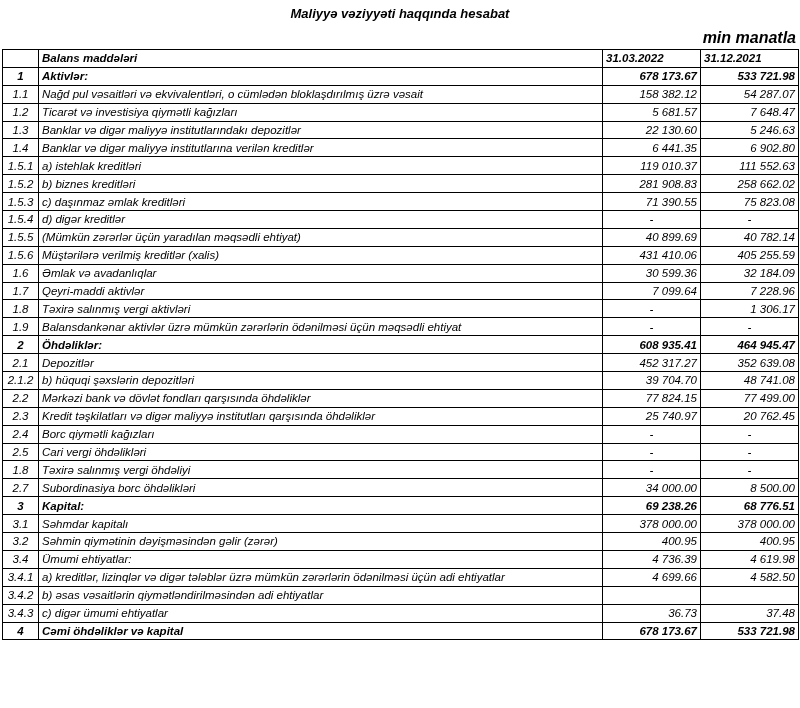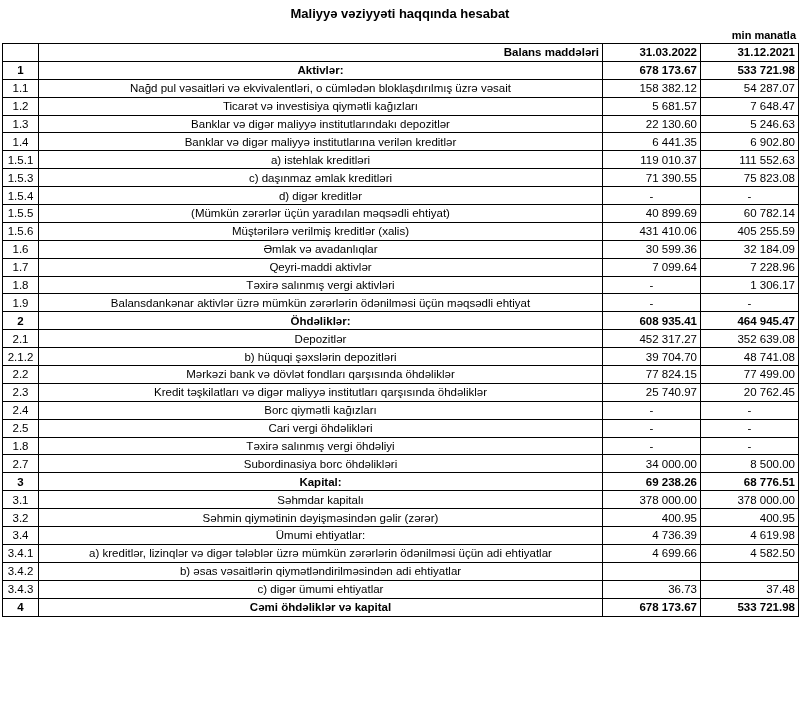--- a/index.html
+++ b/index.html
@@ -8,31 +8,32 @@
     background: #ffffff;
     color: #000000;
     font-family: "Liberation Sans", sans-serif;
   }
   .page {
     width: 800px;
     height: 708px;
     box-sizing: border-box;
     padding: 4px 2px 8px 2px;
     overflow: hidden;
+    font-style: italic;
   }
   .title {
     text-align: center;
     font-weight: bold;
     font-size: 13px;
     margin: 2px 0 8px 0;
   }
   .unit {
     text-align: right;
     font-weight: bold;
-    font-size: 11px;
+    font-size: 16px;
     margin: 0 2px 2px 0;
   }
   table.balance {
     width: 100%;
     border-collapse: collapse;
     table-layout: fixed;
     font-size: 11.5px;
   }
   table.balance col.col-no    { width: 36px; }
   table.balance col.col-label { width: 564px; }
@@ -42,24 +43,24 @@
     border: 1px solid #000000;
     padding: 1px 3px;
     height: 14.9px;
     line-height: 14px;
     overflow: hidden;
     white-space: nowrap;
     vertical-align: middle;
   }
   table.balance th {
     font-weight: bold;
-    text-align: right;
+    text-align: left;
   }
   td.c-no   { text-align: center; padding-left: 1px; padding-right: 1px; }
-  td.c-label{ text-align: center; }
+  td.c-label{ text-align: left; }
   td.c-val  { text-align: right; padding-right: 5px; }
   td.c-val.dash { text-align: center; padding-right: 3px; }
   tr.bold td { font-weight: bold; }
 </style>
 </head>
 <body>
 
 <div class="page">
   <div class="title">Maliyyə vəziyyəti haqqında hesabat</div>
   <div class="unit">min manatla</div>
@@ -110,36 +111,42 @@
           <td class="c-val">6 441.35</td>
           <td class="c-val">6 902.80</td>
         </tr>
         <tr>
           <td class="c-no">1.5.1</td>
           <td class="c-label">a) istehlak kreditləri</td>
           <td class="c-val">119 010.37</td>
           <td class="c-val">111 552.63</td>
         </tr>
         <tr>
+          <td class="c-no">1.5.2</td>
+          <td class="c-label">b) biznes kreditləri</td>
+          <td class="c-val">281 908.83</td>
+          <td class="c-val">258 662.02</td>
+        </tr>
+        <tr>
           <td class="c-no">1.5.3</td>
           <td class="c-label">c) daşınmaz əmlak kreditləri</td>
           <td class="c-val">71 390.55</td>
           <td class="c-val">75 823.08</td>
         </tr>
         <tr>
           <td class="c-no">1.5.4</td>
           <td class="c-label">d) digər kreditlər</td>
           <td class="c-val dash">-</td>
           <td class="c-val dash">-</td>
         </tr>
         <tr>
           <td class="c-no">1.5.5</td>
           <td class="c-label">(Mümkün zərərlər üçün yaradılan məqsədli ehtiyat)</td>
           <td class="c-val">40 899.69</td>
-          <td class="c-val">60 782.14</td>
+          <td class="c-val">40 782.14</td>
         </tr>
         <tr>
           <td class="c-no">1.5.6</td>
           <td class="c-label">Müştərilərə verilmiş kreditlər (xalis)</td>
           <td class="c-val">431 410.06</td>
           <td class="c-val">405 255.59</td>
         </tr>
         <tr>
           <td class="c-no">1.6</td>
           <td class="c-label">Əmlak və avadanlıqlar</td>

